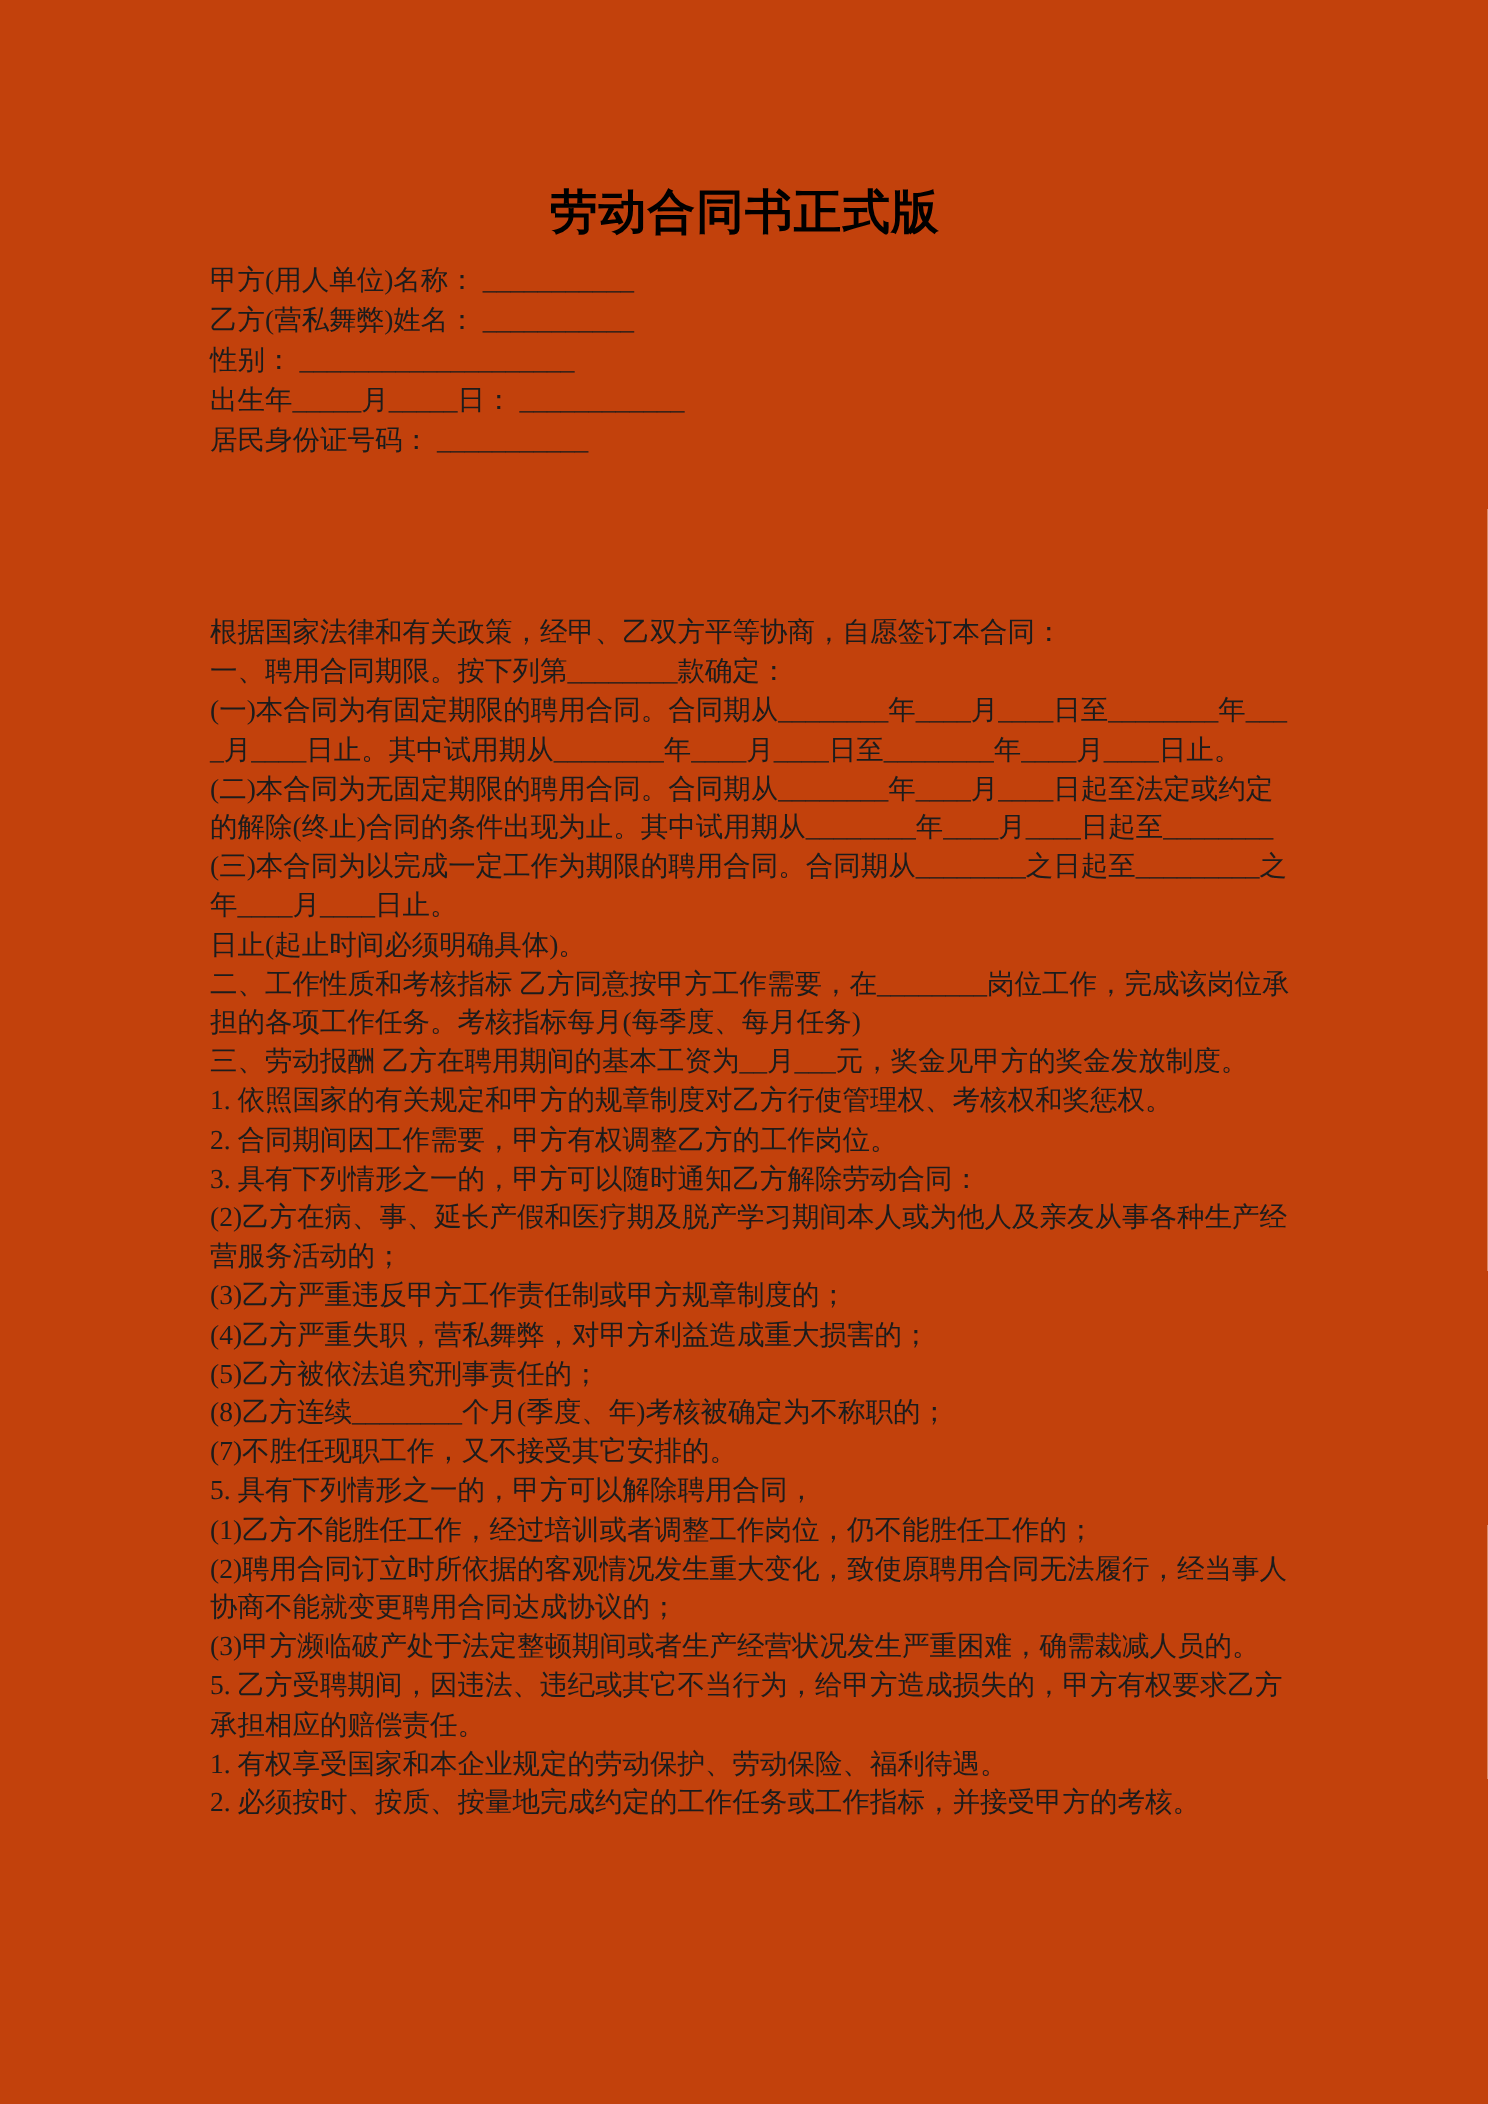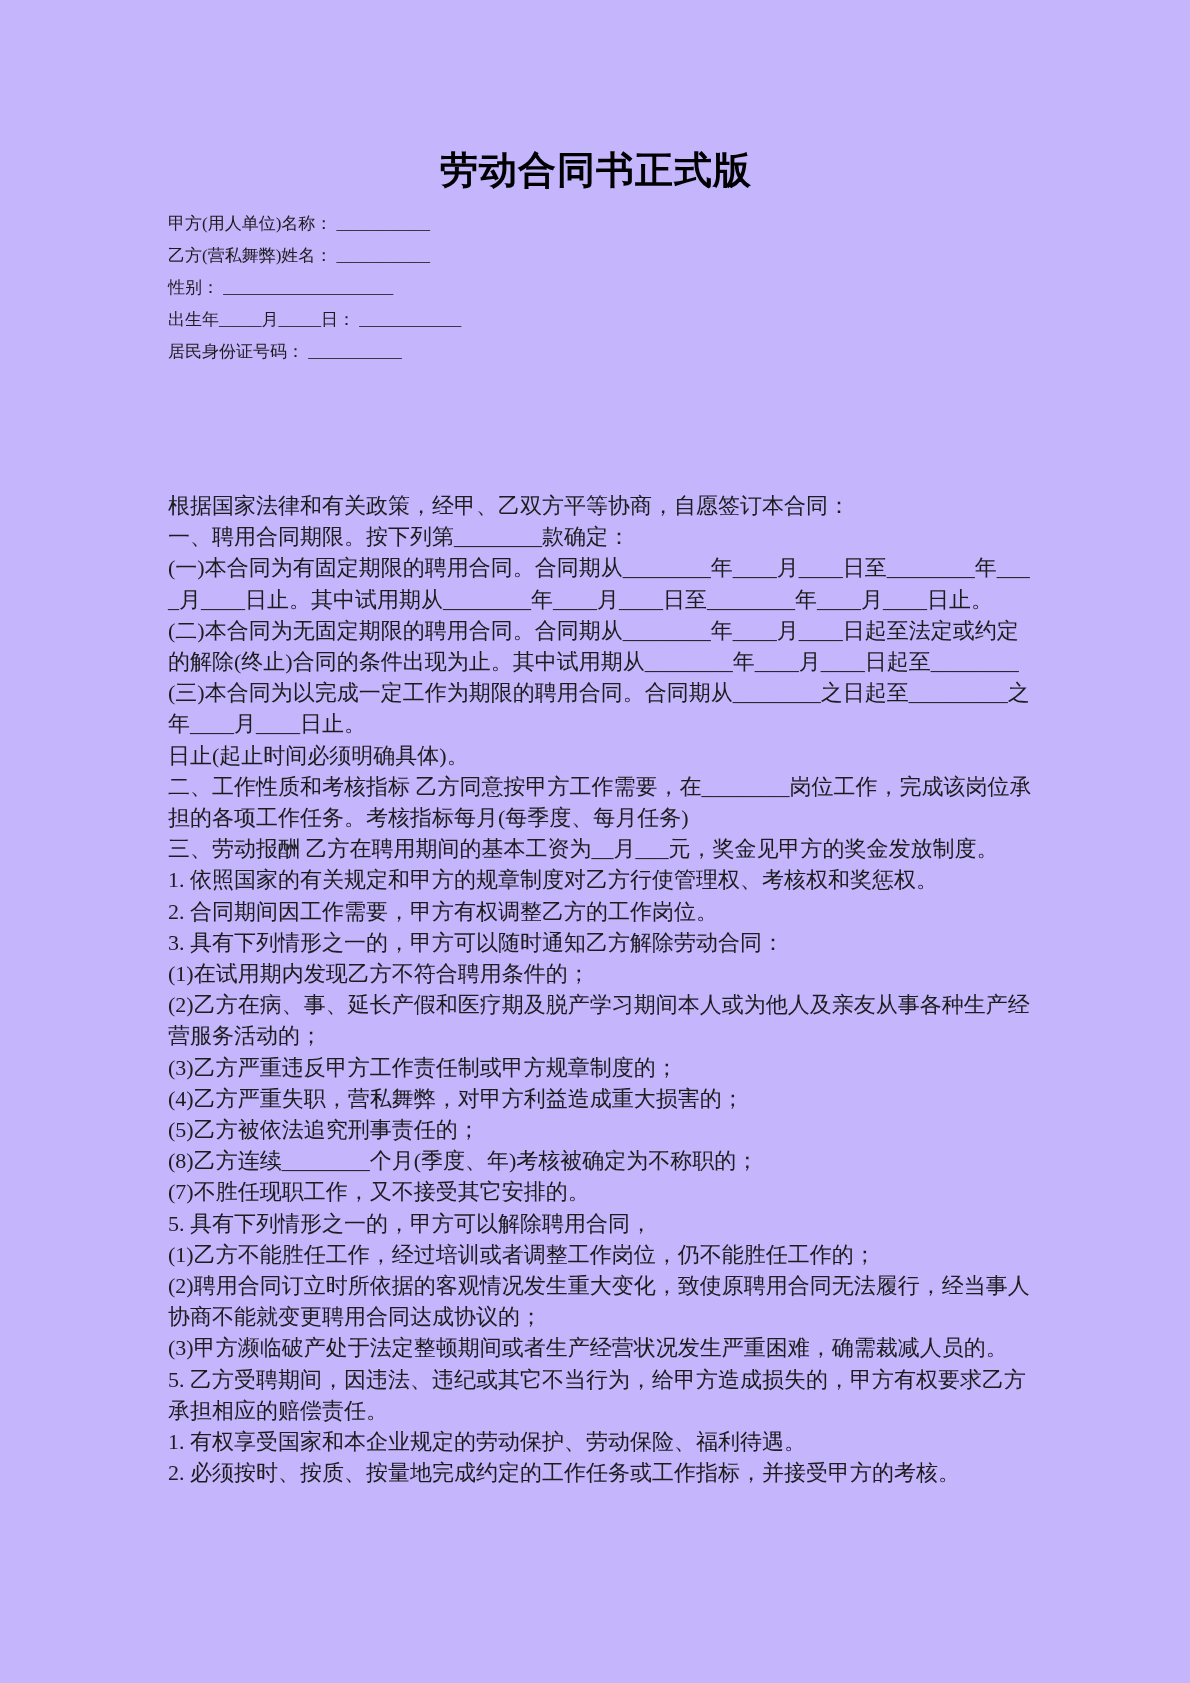--- a/index.html
+++ b/index.html
@@ -11,33 +11,33 @@
     width: 1190px;
     min-height: 1683px;
     font-family: "Liberation Serif", "DejaVu Serif", serif;
     color: #1c1c1c;
   }
   .page {
     width: 1190px;
     min-height: 1683px;
     box-sizing: border-box;
     padding: 146px 166px 40px 168px;
-    background: #c4b5fd;
+    background: #c2410c;
   }
   .doc-title {
     font-size: 38px;
     line-height: 48px;
     font-weight: bold;
     text-align: center;
     color: #000000;
     letter-spacing: 1px;
     margin-bottom: 14px;
   }
   .form-section .form-line {
-    font-size: 17px;
+    font-size: 22px;
     line-height: 32px;
     white-space: nowrap;
     color: #1c1c1c;
   }
   .spacer-a { height: 66px; }
   .spacer-b { height: 56px; }
   .body-section .body-line {
     font-size: 22px;
     line-height: 31.2px;
     white-space: nowrap;
@@ -73,21 +73,20 @@
       <div class="body-line">的解除(终止)合同的条件出现为止。其中试用期从________年____月____日起至________</div>
       <div class="body-line">(三)本合同为以完成一定工作为期限的聘用合同。合同期从________之日起至_________之</div>
       <div class="body-line">年____月____日止。</div>
       <div class="body-line">日止(起止时间必须明确具体)。</div>
       <div class="body-line">二、工作性质和考核指标 乙方同意按甲方工作需要，在________岗位工作，完成该岗位承</div>
       <div class="body-line">担的各项工作任务。考核指标每月(每季度、每月任务)</div>
       <div class="body-line">三、劳动报酬 乙方在聘用期间的基本工资为__月___元，奖金见甲方的奖金发放制度。</div>
       <div class="body-line">1. 依照国家的有关规定和甲方的规章制度对乙方行使管理权、考核权和奖惩权。</div>
       <div class="body-line">2. 合同期间因工作需要，甲方有权调整乙方的工作岗位。</div>
       <div class="body-line">3. 具有下列情形之一的，甲方可以随时通知乙方解除劳动合同：</div>
-      <div class="body-line">(1)在试用期内发现乙方不符合聘用条件的；</div>
       <div class="body-line">(2)乙方在病、事、延长产假和医疗期及脱产学习期间本人或为他人及亲友从事各种生产经</div>
       <div class="body-line">营服务活动的；</div>
       <div class="body-line">(3)乙方严重违反甲方工作责任制或甲方规章制度的；</div>
       <div class="body-line">(4)乙方严重失职，营私舞弊，对甲方利益造成重大损害的；</div>
       <div class="body-line">(5)乙方被依法追究刑事责任的；</div>
       <div class="body-line">(8)乙方连续________个月(季度、年)考核被确定为不称职的；</div>
       <div class="body-line">(7)不胜任现职工作，又不接受其它安排的。</div>
       <div class="body-line">5. 具有下列情形之一的，甲方可以解除聘用合同，</div>
       <div class="body-line">(1)乙方不能胜任工作，经过培训或者调整工作岗位，仍不能胜任工作的；</div>
       <div class="body-line">(2)聘用合同订立时所依据的客观情况发生重大变化，致使原聘用合同无法履行，经当事人</div>

